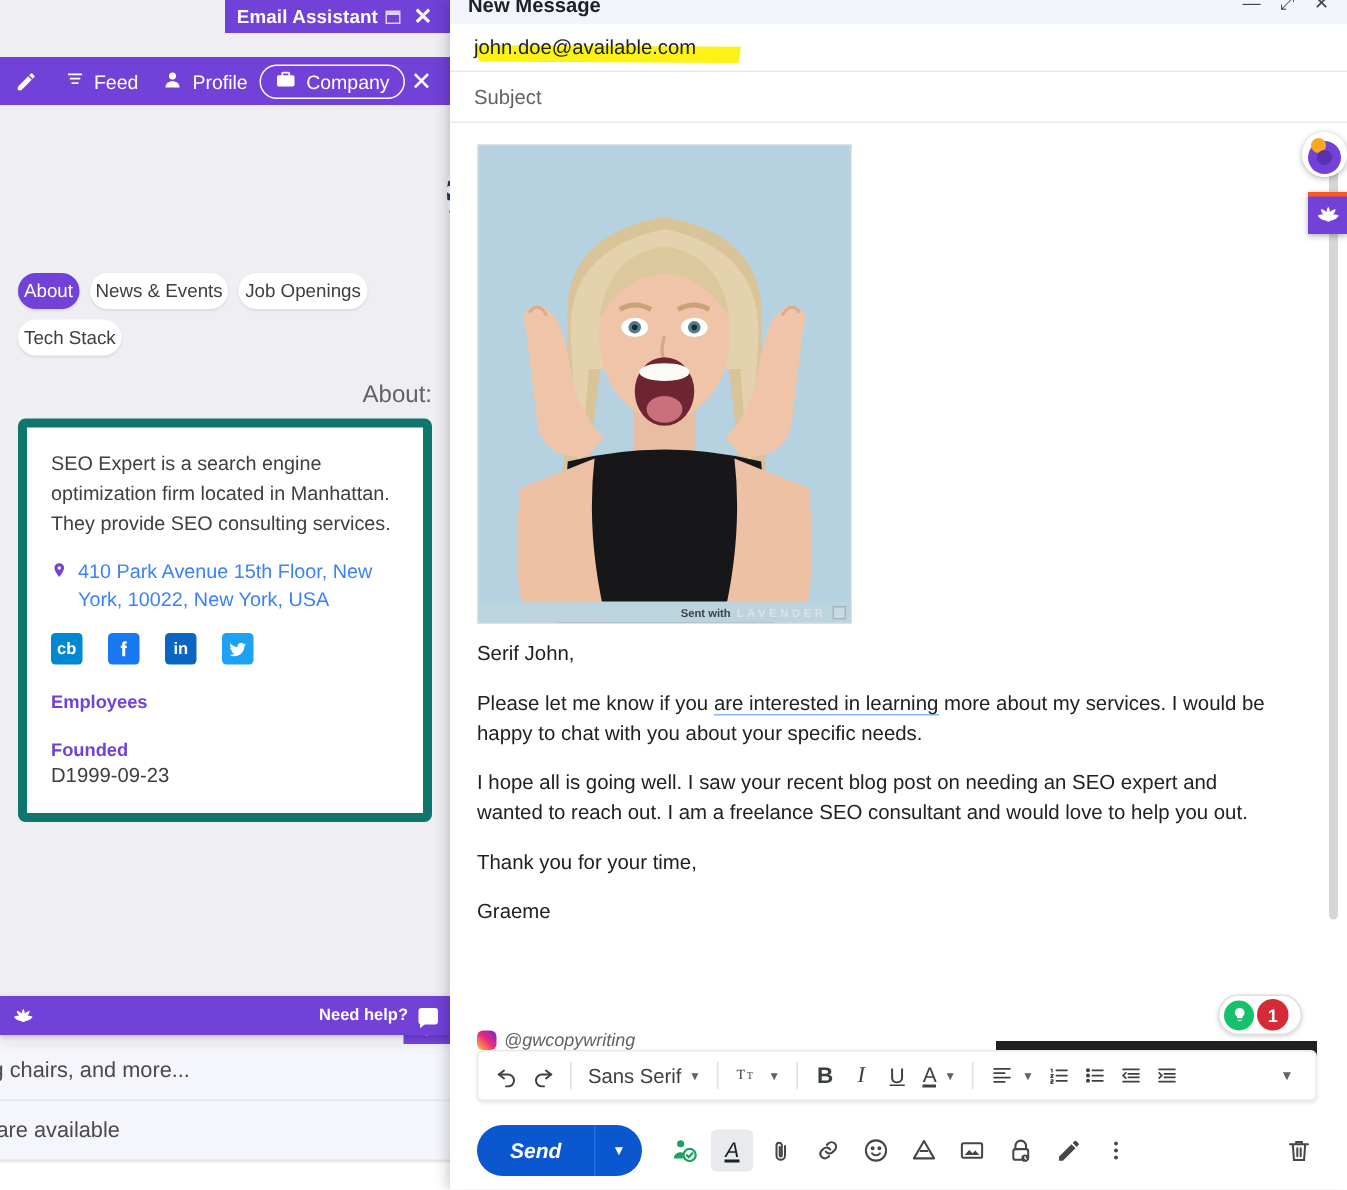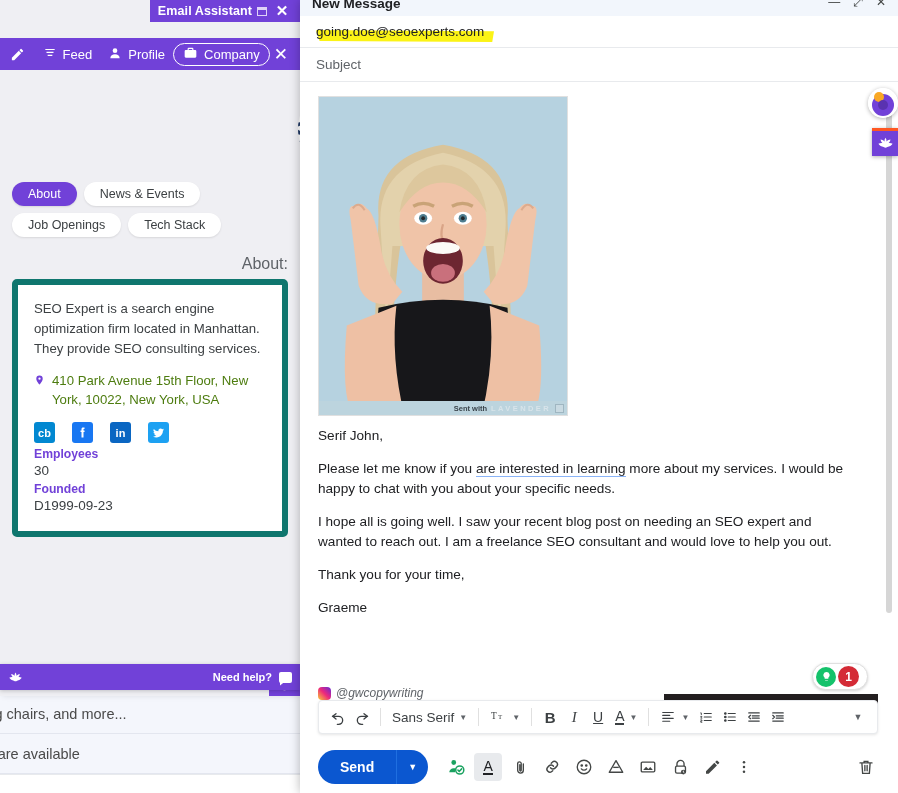--- a/index.html
+++ b/index.html
@@ -95,46 +95,46 @@
     position:absolute; left:88px; top:6px; font-size:16.5px; color:#3c4043;
   }
   .company-url{
     position:absolute; left:88px; top:30px; font-size:12.5px; color:#5f6368;
   }
 
   .chips{
     display:flex; flex-wrap:wrap; gap:7px; padding:2px 12px 0 12px; flex:0 0 auto;
   }
   .chip{
-    font-size:12.5px; padding:5px 16px; border-radius:14px;
+    font-size:12.5px; padding:5px 4px; border-radius:14px;
     background:#fff; color:#3c4043; cursor:pointer;
     box-shadow:0 1px 2px rgba(0,0,0,.10);
   }
   .chip.active{ background:#7141d8; color:#fff; }
 
   .about-label{ padding:18px 12px 6px 12px; font-size:16px; color:#5f6368; flex:0 0 auto;}
 
   .about-card{
     margin:0 12px; background:#fff; border:6px solid #0f766e; border-radius:5px;
     padding:14px 16px 18px 16px; flex:0 0 auto;
   }
   .about-desc{ font-size:13.2px; line-height:20px; color:#3c4043; }
   .addr-row{ display:flex; gap:7px; margin-top:12px; }
   .pin{ flex:0 0 auto; margin-top:2px; }
-  .addr-text{ font-size:13.2px; line-height:19px; color:#4d7c0f; }
+  .addr-text{ font-size:13.2px; line-height:19px; color:#3b82f6; }
   .social-row{ display:flex; gap:17px; margin-top:13px; }
   .soc{
     width:21px;height:21px;border-radius:3px;display:flex;align-items:center;justify-content:center;
     color:#fff;font-size:11px;font-weight:bold;cursor:pointer;
   }
   .soc.cb{background:#0288d1;}
   .soc.fb{background:#1877f2;}
   .soc.li{background:#0a66c2;}
   .soc.tw{background:#1da1f2;}
-  .field-label{ margin-top:4px; font-size:12.2px; color:#7141d8; font-weight:bold;}
+  .field-label{ margin-top:18px; font-size:12.2px; color:#7141d8; font-weight:bold;}
   .field-value{ font-size:13.5px; color:#3c4043; margin-top:2px;}
 
   .assistant-fill{flex:1; background:#efeff3;}
 
   .brand-bar{
     height:20px; background:#7141d8; display:flex; align-items:center;
     padding:0 8px; flex:0 0 20px;
   }
   .brand-bar .spacer{flex:1;}
 
@@ -271,21 +271,21 @@
     padding:0 4px;cursor:pointer;
   }
   .caret{ font-size:8px;color:#5f6368; }
   .fbtn.bold{font-weight:bold;font-size:15px;}
   .fbtn.ital{font-style:italic;font-family:"Liberation Serif",serif;font-size:15px;}
   .fbtn.undl{text-decoration:underline;font-size:14px;}
 
   
   .send-row{
     position:absolute; left:0; bottom:0; width:598px; height:52px;
-    background:#fff; display:flex; align-items:center; padding:0 18px; gap:0; z-index:5;
+    background:#fff; display:flex; align-items:center; padding:0 18px; gap:0; z-index:5;font-style:italic;
   }
   .send-btn{
     height:34px; background:#0b57d0; border-radius:17px; display:flex; align-items:center;
     color:#fff; cursor:pointer; overflow:hidden;
   }
   .send-label{ padding:0 22px; font-size:14px; font-weight:bold; }
   .send-div{ width:1px;height:34px;background:#1f6fe0; }
   .send-caret{ padding:0 11px; font-size:9px; }
   .srow-icons{ display:flex; align-items:center; gap:4px; margin-left:14px; }
   .sicon{
@@ -424,21 +424,20 @@
             </svg>
         </div>
         <div class="soc li">in</div>
         <div class="soc tw">
           <svg width="13" height="12" viewBox="0 0 24 24" fill="#fff">
               <path d="M23 5.2c-.8.4-1.7.6-2.6.8a4.5 4.5 0 0 0 2-2.5c-.9.5-1.9.9-2.9 1.1a4.5 4.5 0 0 0-7.7 4.1A12.8 12.8 0 0 1 2.5 4a4.5 4.5 0 0 0 1.4 6 4.4 4.4 0 0 1-2-.6 4.5 4.5 0 0 0 3.6 4.4c-.7.2-1.3.2-2 .1a4.5 4.5 0 0 0 4.2 3.1A9 9 0 0 1 1 19a12.7 12.7 0 0 0 6.9 2c8.3 0 12.9-6.9 12.9-12.9V7.5c.9-.6 1.6-1.4 2.2-2.3z"></path>
             </svg>
         </div>
       </div>
       <div class="field-label">Employees</div>
-      <div class="field-value">30</div>
       <div class="field-label">Founded</div>
       <div class="field-value">D1999-09-23</div>
     </div>
 
     <div class="assistant-fill"></div>
 
     <div class="brand-bar">
       <span>
         <svg class="lotus" viewBox="0 0 24 20" fill="#fff">
             <path d="M12 2c-1.1 1.6-1.6 3.3-1.5 5C8.8 5.4 6.9 4.6 5 4.4c.3 2 1.2 3.7 2.6 5C5.5 9.2 3.6 9.5 2 10.5c1.7 2.6 4.4 4.2 7.4 4.5 1 .6 1.9 1 2.6 1 .7 0 1.6-.4 2.6-1 3-.3 5.7-1.9 7.4-4.5-1.6-1-3.5-1.3-5.6-1.1 1.4-1.3 2.3-3 2.6-5-1.9.2-3.8 1-5.5 2.6.1-1.7-.4-3.4-1.5-5z"></path>
@@ -464,21 +463,21 @@
     <div class="compose-title">
       <span class="t">New Message</span>
       <div class="spacer"></div>
       <span class="ctl">—</span>
       <span class="ctl">⤢</span>
       <span class="ctl">✕</span>
     </div>
 
     <div class="field-row">
       <div class="hl"></div>
-      <span class="to-value">going.doe@seoexperts.com</span>
+      <span class="to-value">john.doe@available.com</span>
     </div>
 
     <div class="subject-row">
       <span class="subject-ph">Subject</span>
     </div>
 
     <div class="body-scroll">
 
       <div class="photo">
         <svg viewBox="0 0 250 320" preserveAspectRatio="none">

